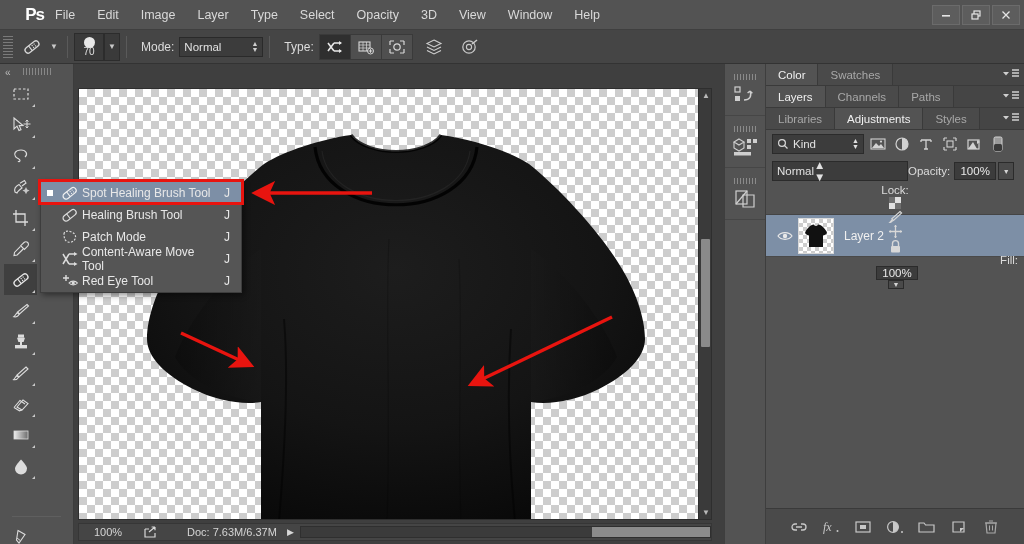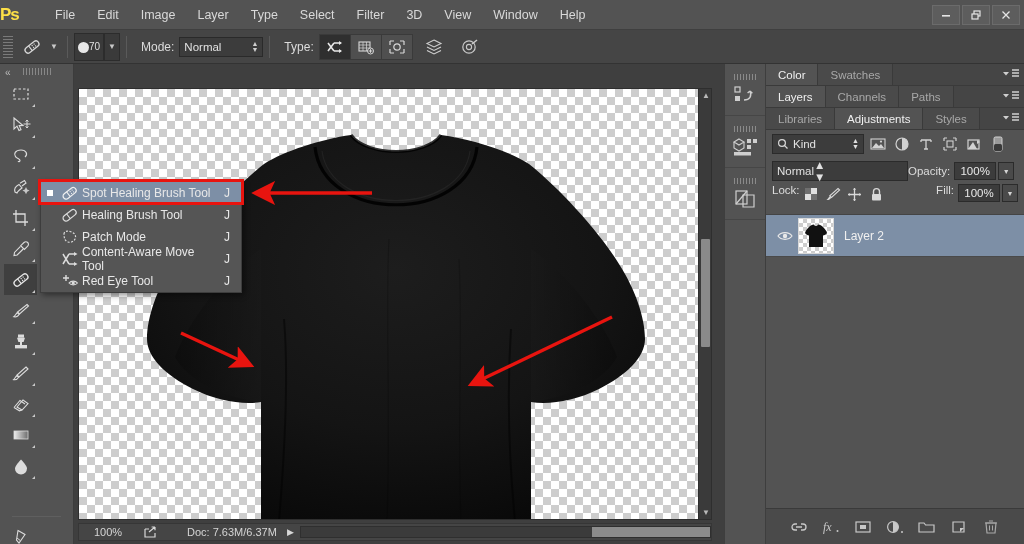--- a/index.html
+++ b/index.html
@@ -13,22 +13,22 @@
   }
   #app { position:relative; width:1024px; height:544px; }
 
   
   .menubar {
     position:absolute; left:0; top:0; width:1024px; height:30px;
     background:#535353; display:flex; align-items:center;
     border-bottom:1px solid #3f3f3f;
   }
   .ps-logo {
-    width:44px; text-align:left; font-weight:bold; font-size:17px;
-    color:#fde047; letter-spacing:-1px; font-family:"Liberation Sans",sans-serif;
+    width:44px; text-align:right; font-weight:bold; font-size:17px;
+    color:#ffffff; letter-spacing:-1px; font-family:"Liberation Sans",sans-serif;
   }
   .menu-item {
     padding:0 11px; height:30px; line-height:30px; font-size:12.5px; color:#d9d9d9;
     cursor:default; white-space:nowrap;
   }
   .winbtns { position:absolute; right:4px; top:0; height:30px; display:flex; align-items:center; }
   .winbtn {
     width:28px; height:20px; margin-left:2px; display:flex; align-items:center;
     justify-content:center; background:#5d5d5d; color:#e0e0e0; font-size:11px;
     border:1px solid #6b6b6b;
@@ -43,21 +43,21 @@
   .grip { width:10px; height:22px; margin:0 4px 0 3px;
     background:repeating-linear-gradient(to bottom,#7a7a7a 0 1px,transparent 1px 3px);
   }
   .ob-toolicon {
     width:30px; height:26px; display:flex; align-items:center; justify-content:center;
   }
   .ob-caret { width:14px; text-align:center; color:#c8c8c8; font-size:8px; }
   .sep { width:1px; height:22px; background:#333; margin:0 6px; border-right:1px solid #5a5a5a;}
   .brushpreview {
     width:30px; height:28px; background:#3a3a3a; border:1px solid #2c2c2c;
-    display:flex; flex-direction:row; align-items:center; justify-content:center;
+    display:flex; flex-direction:column; align-items:center; justify-content:center;
     position:relative;
   }
   .brushdot { width:11px; height:11px; border-radius:50%; background:#e8e8e8; margin-bottom:-1px;}
   .brushnum { font-size:10px; color:#e0e0e0; line-height:10px; }
   .ob-label { color:#dcdcdc; font-size:12px; margin:0 5px 0 8px; }
   .ob-select {
     height:20px; min-width:84px; background:#3c3c3c; border:1px solid #2a2a2a;
     color:#e2e2e2; font-size:11.5px; display:flex; align-items:center;
     padding:0 4px; position:relative;
   }
@@ -182,21 +182,21 @@
     width:136px; height:20px; background:#3c3c3c; border:1px solid #2b2b2b; color:#e2e2e2;
     font-size:11.5px; display:flex; align-items:center; padding:0 4px; position:relative;
   }
   .oplabel { font-size:11.5px; color:#dcdcdc; }
   .opfield {
     width:42px; height:18px; background:#3c3c3c; border:1px solid #2b2b2b; color:#e8e8e8;
     font-size:11.5px; display:flex; align-items:center; justify-content:center; margin-left:4px;
   }
   .opcaret { width:16px; height:18px; background:#4a4a4a; border:1px solid #2b2b2b;
     display:flex; align-items:center; justify-content:center; font-size:7px; margin-left:2px;}
-  .lockrow { height:26px; display:flex; align-items:flex-start; padding:0 6px; }
+  .lockrow { height:26px; display:flex; align-items:center; padding:0 6px;flex-direction:column; }
   .lockicon { width:22px; height:20px; display:flex; align-items:center; justify-content:center;}
   .layerlist { margin-top:4px; border-top:1px solid #444; }
   .layerrow {
     height:42px; display:flex; align-items:center; padding:0 6px;
     border-bottom:1px solid #4a4a4a;
   }
   .layerrow.selected { background:#7d8fa6; }
   .eyecell { width:26px; display:flex; align-items:center; justify-content:center;}
   .thumb {
     width:36px; height:36px; border:1px solid #d8d8d8; position:relative; overflow:hidden;
@@ -222,21 +222,21 @@
 <div id="app">
 
   <div class="menubar">
     <div class="ps-logo">Ps</div>
     <div class="menu-item">File</div>
     <div class="menu-item">Edit</div>
     <div class="menu-item">Image</div>
     <div class="menu-item">Layer</div>
     <div class="menu-item">Type</div>
     <div class="menu-item">Select</div>
-    <div class="menu-item">Filter</div>
+    <div class="menu-item">Opacity</div>
     <div class="menu-item">3D</div>
     <div class="menu-item">View</div>
     <div class="menu-item">Window</div>
     <div class="menu-item">Help</div>
 
     <div class="winbtns">
       <div class="winbtn">
         <svg width="12" height="12" viewBox="0 0 12 12">
             <rect x="2" y="6" width="8" height="1.6" fill="#e5e5e5"></rect>
           </svg>

